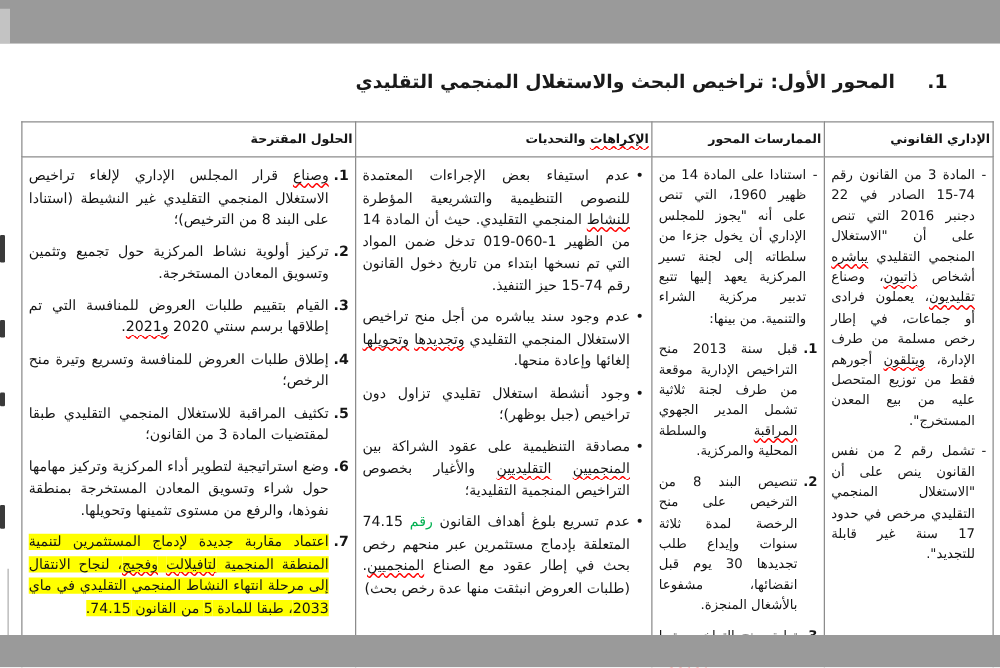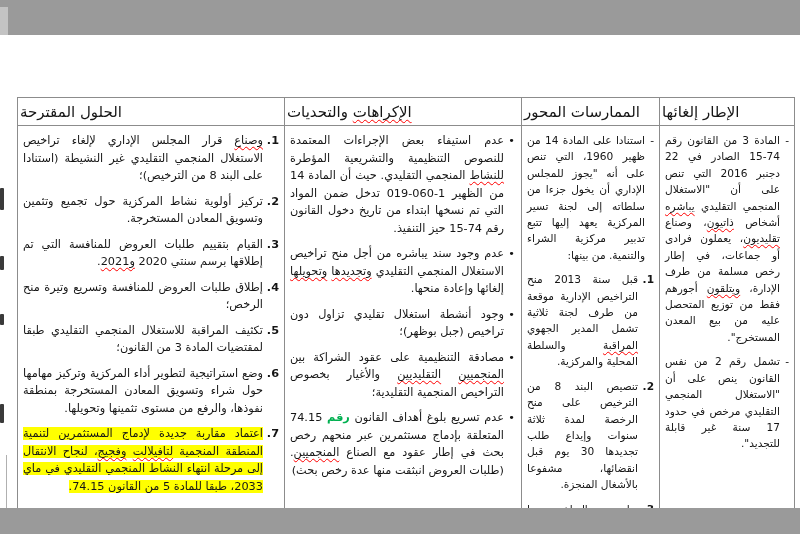--- a/index.html
+++ b/index.html
@@ -8,64 +8,67 @@
   .bar{position:absolute;left:0;right:0;background:var(--chrome,#9a9a9a);}
   .bar.top{top:0;height:35px;}
   .bar.bottom{bottom:0;height:26px;}
   .notch{position:absolute;left:0;top:7px;width:8px;height:28px;background:#c3c3c3;}
   .page{position:absolute;top:35px;bottom:26px;left:0;right:0;background:#fff;direction:rtl;}
   .doc-title{position:absolute;top:21px;right:42px;font-size:15px;font-weight:bold;color:#1a1a1a;white-space:nowrap;}
   .doc-title .tnum{margin-left:26px;}
   table.doc{position:absolute;top:62px;right:5px;width:777px;border-collapse:collapse;
             table-layout:fixed;background:#fff;}
   table.doc th,table.doc td{border:1px solid var(--border,#8c8c8c);}
-  table.doc th{font-size:15px;font-weight:normal;text-align:left;padding:4px 2px;height:19px;color:#151515;}
+  table.doc th{font-size:10px;font-weight:bold;text-align:right;padding:4px 2px;height:19px;color:#151515;}
   table.doc td{vertical-align:top;padding:6px 5px 9px 5px;font-size:10.6px;line-height:1.55;
                text-align:justify;color:#151515;}
   table.doc td:nth-child(3),table.doc td:nth-child(4){font-size:11.3px;}
   .para{position:relative;margin:0 0 8px 0;}
   .para:last-child{margin-bottom:0;}
   .marker{position:absolute;right:0;top:0;}
   .m-dash{padding-right:9px;}
   .m-bullet{padding-right:12px;}
   .m-bullet .marker{right:1px;}
   .m-num{padding-right:16px;}
   .m-num .marker{font-weight:bold;}
   .seg-b{font-weight:normal;}
   .seg-sq{text-decoration-line:underline;text-decoration-style:wavy;
           text-decoration-color:var(--sq,#ff0000);text-decoration-thickness:1px;
           text-underline-offset:2px;text-decoration-skip-ink:none;}
   .seg-hl{background:var(--hl,#ffff00);}
-  .seg-green{color:var(--green,#00b050);font-weight:bold;}
+  .seg-green{color:var(--green,#00b050);}
   .edge-line{position:absolute;left:6px;top:455px;width:1px;height:53px;background:#b0b0b0;}
   .frag{position:absolute;left:0;width:4px;background:#3a3a3a;border-radius:1px;}
   .frag.f1{top:188px;height:22px;}
   .frag.f2{top:256px;height:14px;}
   .frag.f3{top:314px;height:11px;}
   .frag.f4{top:404px;height:19px;}
 </style>
 </head>
 <body>
 
 <div class="screen">
   <div class="bar top"></div>
   <div class="notch"></div>
 
   <div class="page">
+    <div class="doc-title">
+      <span class="tnum">1.</span><span>المحور الأول: تراخيص البحث والاستغلال المنجمي التقليدي</span>
+    </div>
 
     <table class="doc">
       <colgroup>
           <col style="width: 135px;">
           <col style="width: 138px;">
           <col style="width: 237px;">
           <col style="width: 267px;">
         </colgroup>
       <thead>
         <tr>
-            <th><span>الإطار إلغائها</span></th>
+            <th><span>الإداري القانوني</span></th>
             <th><span>الممارسات المحور</span></th>
             <th><span class="seg-sq">الإكراهات</span><span> والتحديات</span></th>
             <th><span>الحلول المقترحة</span></th>
           </tr>
       </thead>
       <tbody>
         <tr>
             <td>
               <div class="para m-dash"><span class="marker">-</span><span class="ptext"><span>المادة </span><span class="seg-b">3</span><span> من القانون رقم </span><span class="seg-b">74-15</span><span> الصادر في </span><span class="seg-b">22</span><span> دجنبر </span><span class="seg-b">2016</span><span> التي تنص على أن "الاستغلال المنجمي التقليدي </span><span class="seg-sq">يباشره</span><span> أشخاص </span><span class="seg-sq">ذاتيون</span><span>، وصناع </span><span class="seg-sq">تقليديون</span><span>، يعملون فرادى أو جماعات، في إطار رخص مسلمة من طرف الإدارة، </span><span class="seg-sq">ويتلقون</span><span> أجورهم فقط من توزيع المتحصل عليه من بيع المعدن المستخرج".</span></span></div>
               <div class="para m-dash"><span class="marker">-</span><span class="ptext"><span>تشمل رقم </span><span class="seg-b">2</span><span> من نفس القانون ينص على أن "الاستغلال المنجمي التقليدي مرخص في حدود </span><span class="seg-b">17</span><span> سنة غير قابلة للتجديد".</span></span></div>

